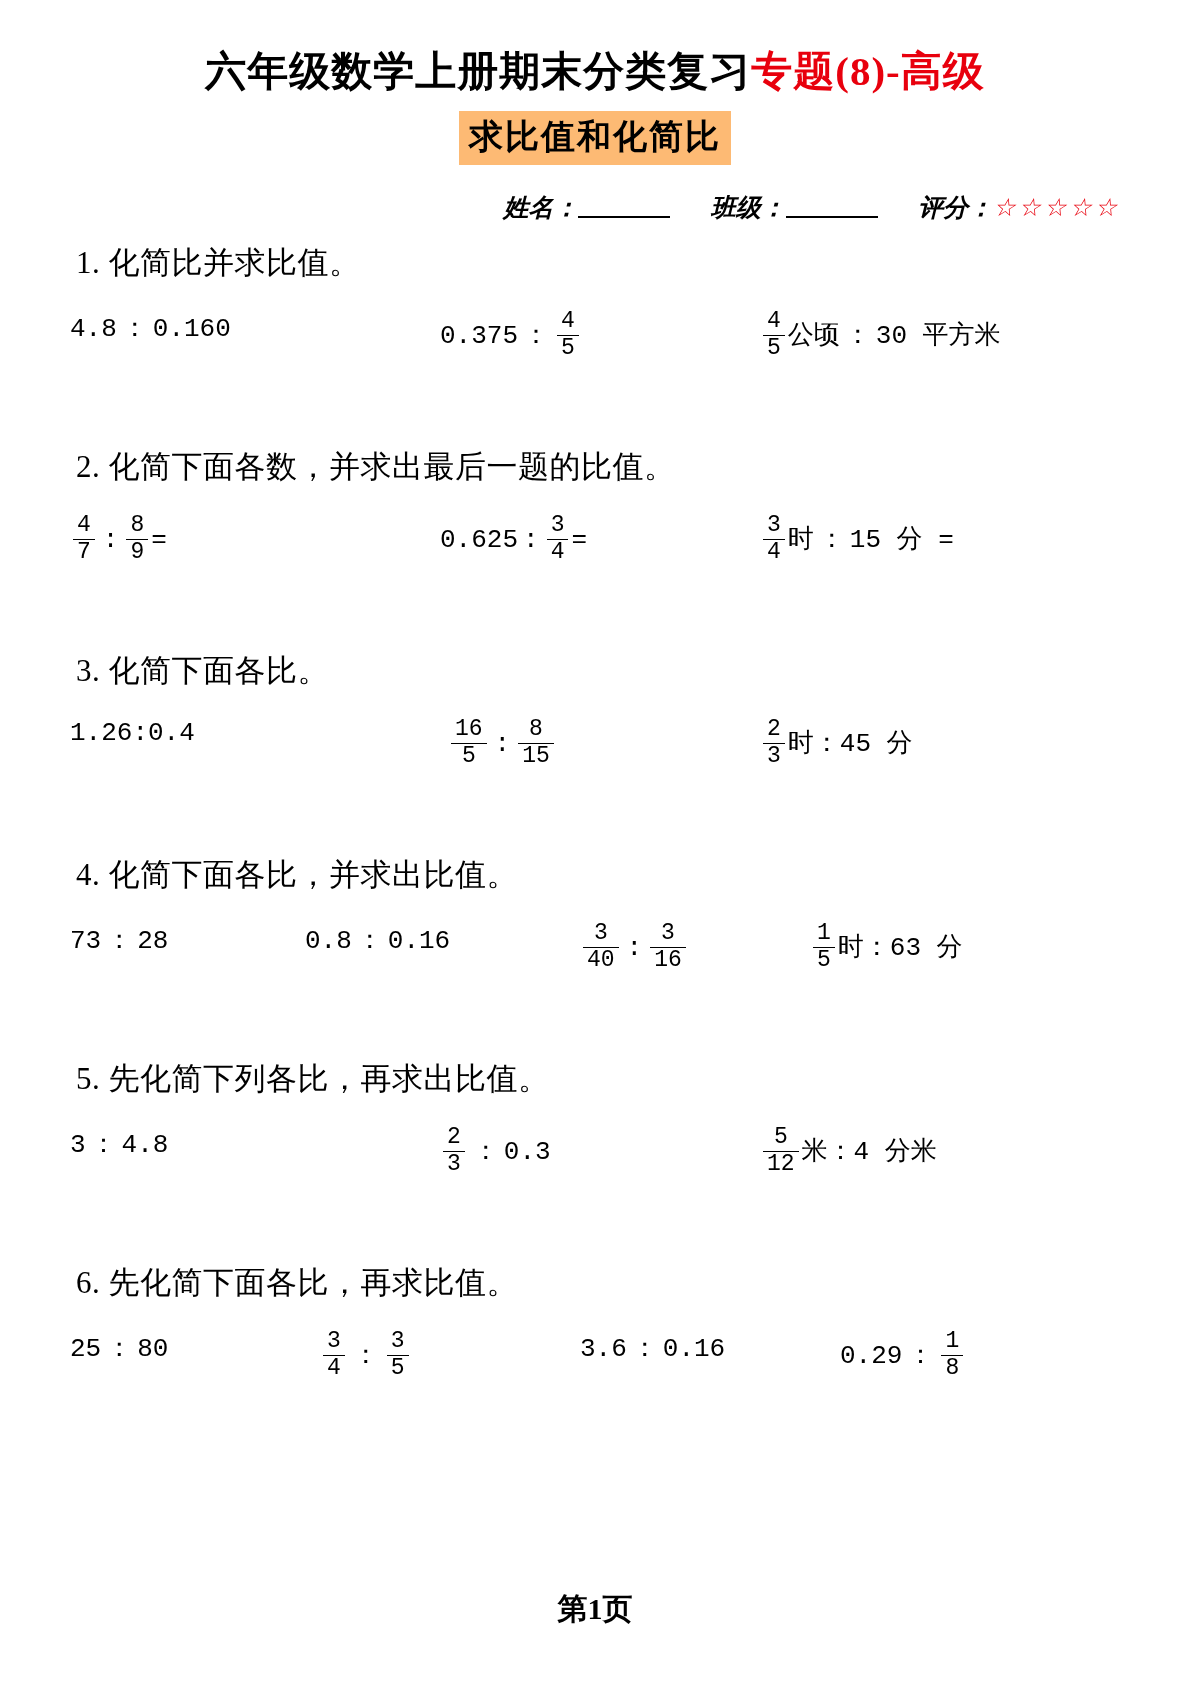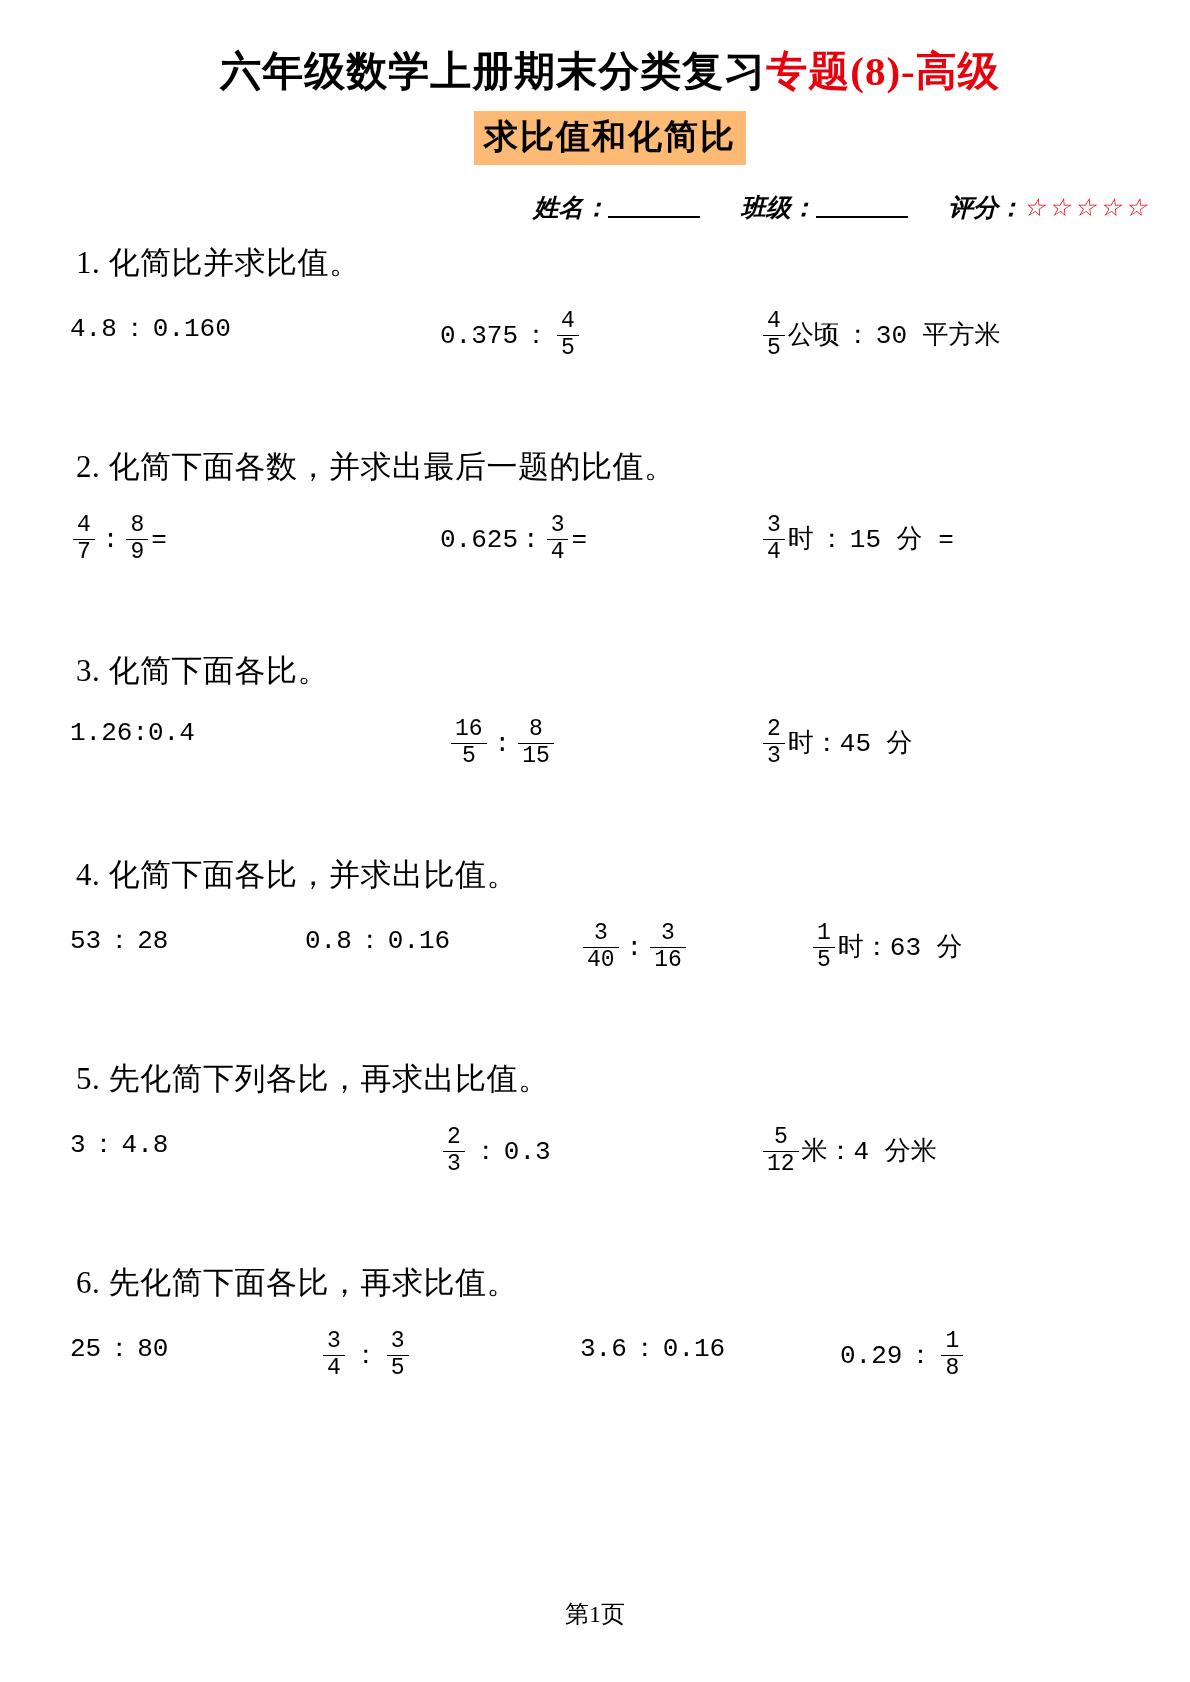--- a/index.html
+++ b/index.html
@@ -12,21 +12,21 @@
     height: 1682px;
     font-family: "Liberation Serif", "DejaVu Serif", serif;
     color: #000;
     position: relative;
     overflow: hidden;
   }
   .page {
     width: 1190px;
     height: 1682px;
     box-sizing: border-box;
-    padding: 46px 40px 0 70px;
+    padding: 46px 70px 0 70px;
     position: relative;
   }
 
   
   .title-line1 {
     text-align: center;
     font-size: 41px;
     font-weight: bold;
     letter-spacing: 1px;
     line-height: 1.25;
@@ -117,22 +117,22 @@
   
   .gap-lg { margin-top: 66px; }
 
   
   .footer {
     position: absolute;
     bottom: 52px;
     left: 0;
     width: 1190px;
     text-align: center;
-    font-size: 24px;
-    font-weight: normal;
+    font-size: 30px;
+    font-weight: bold;
   }
 </style>
 </head>
 <body>
 
 <div class="page">
 
   <div class="title-line1">
     <span class="black">六年级数学上册期末分类复习</span><span class="red">专题(8)-高级</span>
   </div>
@@ -173,21 +173,21 @@
         <div class="q-prompt">3. 化简下面各比。</div>
         <div class="q-items">
           <div class="item" style="left: 0px;"><span>1.26:0.4</span></div>
           <div class="item" style="left: 378px;"><span class="frac"><span class="num">16</span><span class="den">5</span></span><span class="colon">:</span><span class="frac"><span class="num">8</span><span class="den">15</span></span></div>
           <div class="item" style="left: 690px;"><span class="frac"><span class="num">2</span><span class="den">3</span></span><span>时：</span><span>45 分</span></div>
         </div>
       </div>
       <div class="question gap-lg">
         <div class="q-prompt">4. 化简下面各比，并求出比值。</div>
         <div class="q-items">
-          <div class="item" style="left: 0px;"><span>53</span><span class="colon">：</span><span>28</span></div>
+          <div class="item" style="left: 0px;"><span>73</span><span class="colon">：</span><span>28</span></div>
           <div class="item" style="left: 235px;"><span>0.8</span><span class="colon">：</span><span>0.16</span></div>
           <div class="item" style="left: 510px;"><span class="frac"><span class="num">3</span><span class="den">40</span></span><span class="colon">:</span><span class="frac"><span class="num">3</span><span class="den">16</span></span></div>
           <div class="item" style="left: 740px;"><span class="frac"><span class="num">1</span><span class="den">5</span></span><span>时：</span><span>63 分</span></div>
         </div>
       </div>
       <div class="question gap-lg">
         <div class="q-prompt">5. 先化简下列各比，再求出比值。</div>
         <div class="q-items">
           <div class="item" style="left: 0px;"><span>3</span><span class="colon">：</span><span>4.8</span></div>
           <div class="item" style="left: 370px;"><span class="frac"><span class="num">2</span><span class="den">3</span></span><span class="colon">：</span><span>0.3</span></div>

